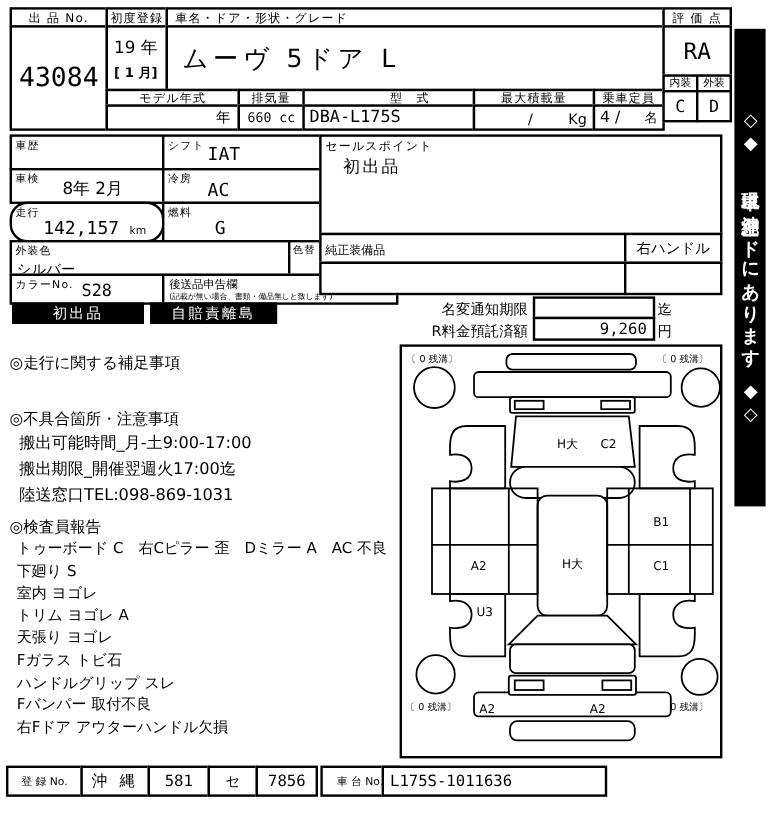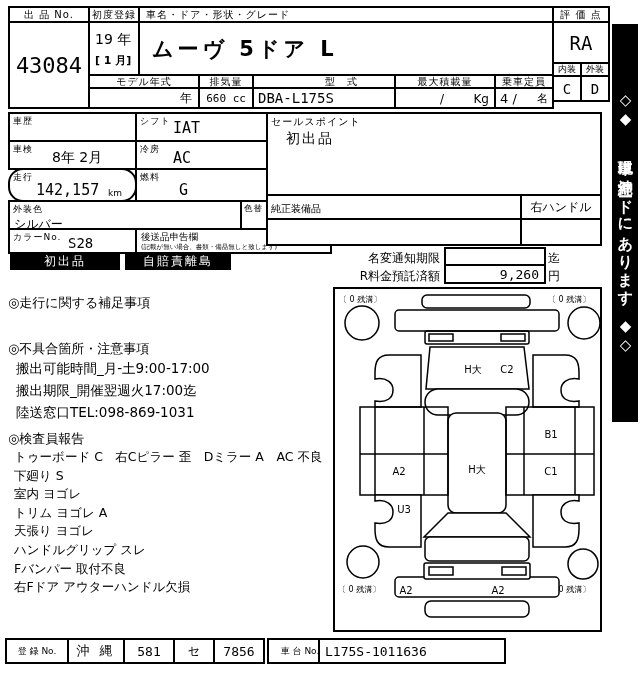--- a/index.html
+++ b/index.html
@@ -28,21 +28,21 @@
   <div class="box cen mono" style="left:8px;top:21px;width:82px;height:88px;font-size:22px;">43084</div>
 
   <div class="box cen hdr" style="left:88px;top:6px;width:52px;height:17px;">初度登録</div>
   <div class="box" style="left:88px;top:21px;width:52px;height:55px;padding-left:23px;">
     <div class="abs" style="left:5px;top:8px;font-size:14px;">19 年</div>
     <div class="abs" style="left:5px;top:30px;font-size:11px;font-weight:bold;">[ 1 月]</div>
   </div>
 
   <div class="box hdr" style="left:138px;top:6px;width:416px;height:17px;display:flex;align-items:center;padding-left:6px;">車名・ドア・形状・グレード</div>
   <div class="box" style="left:138px;top:21px;width:416px;height:55px;">
-    <div class="abs" style="left:12px;top:12px;font-size:21px;font-weight:bold;letter-spacing:4px;">ムーヴ 5ドア L</div>
+    <div class="abs" style="left:12px;top:12px;font-size:21px;font-weight:normal;letter-spacing:4px;">ムーヴ 5ドア L</div>
   </div>
 
   <div class="box cen hdr" style="left:88px;top:74px;width:112px;height:15px;">モデル年式</div>
   <div class="box cen rt" style="left:88px;top:87px;width:112px;height:22px;font-size:12px;">年</div>
 
   <div class="box cen hdr" style="left:198px;top:74px;width:56px;height:15px;">排気量</div>
   <div class="box cen rt mono" style="left:198px;top:87px;width:56px;height:22px;font-size:11px;">660 cc</div>
 
   <div class="box cen hdr" style="left:252px;top:74px;width:144px;height:15px;padding-left:35px;">型　式</div>
   <div class="box mono" style="left:252px;top:87px;width:144px;height:22px;font-size:14px;display:flex;align-items:center;padding-left:4px;">DBA-L175S</div>
@@ -142,20 +142,21 @@
   <div class="txt" style="left:16px;top:382px;font-size:13.5px;">搬出期限_開催翌週火17:00迄</div>
   <div class="txt" style="left:16px;top:404px;font-size:13.5px;">陸送窓口TEL:098-869-1031</div>
 
   <div class="txt" style="left:8px;top:430px;">◎検査員報告</div>
   <div class="abs" style="left:14px;top:448px;width:316px;">
     <div class="insp-line">トゥーボード C　右Cピラー 歪　Dミラー A　AC 不良</div>
     <div class="insp-line">下廻り S</div>
     <div class="insp-line">室内 ヨゴレ</div>
     <div class="insp-line">トリム ヨゴレ A</div>
     <div class="insp-line">天張り ヨゴレ</div>
+    <div class="insp-line">Fガラス トビ石</div>
     <div class="insp-line">ハンドルグリップ スレ</div>
     <div class="insp-line">Fバンパー 取付不良</div>
     <div class="insp-line">右Fドア アウターハンドル欠損</div>
   </div>
 
   <div class="box" style="left:333px;top:287px;width:269px;height:345px;">
     <svg width="265" height="341" viewBox="0 0 265 341" style="position:absolute;left:0;top:0;" fill="none" stroke="#000" stroke-width="1.5">
 
       <text x="4" y="13" font-size="8" stroke="none" fill="#000">〔 0 残溝〕</text>
       <text x="213" y="13" font-size="8" stroke="none" fill="#000">〔 0 残溝〕</text>

